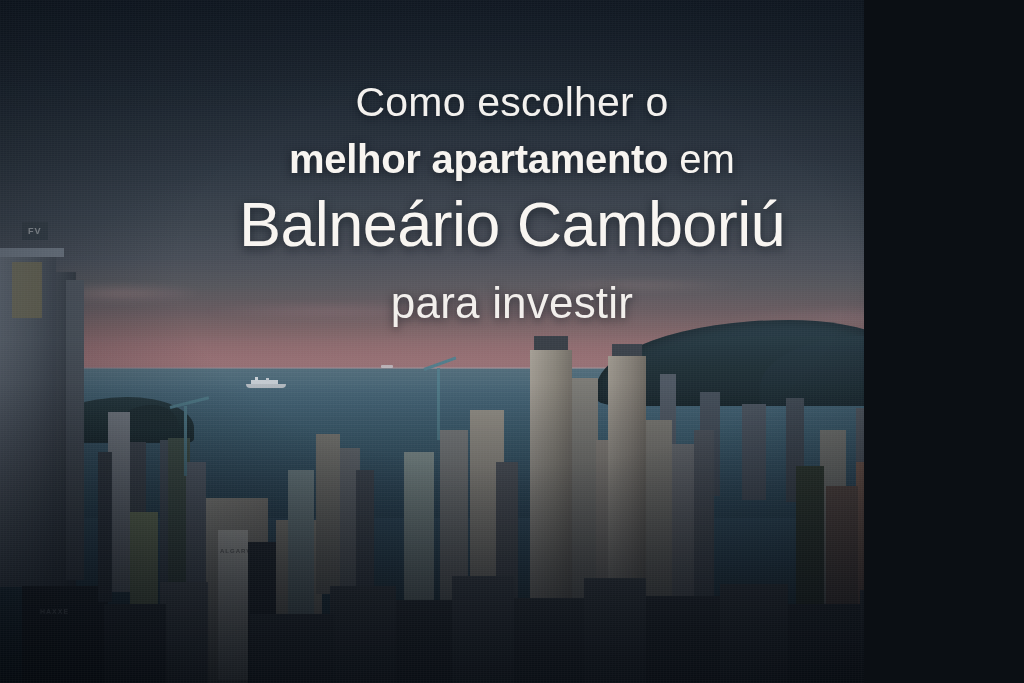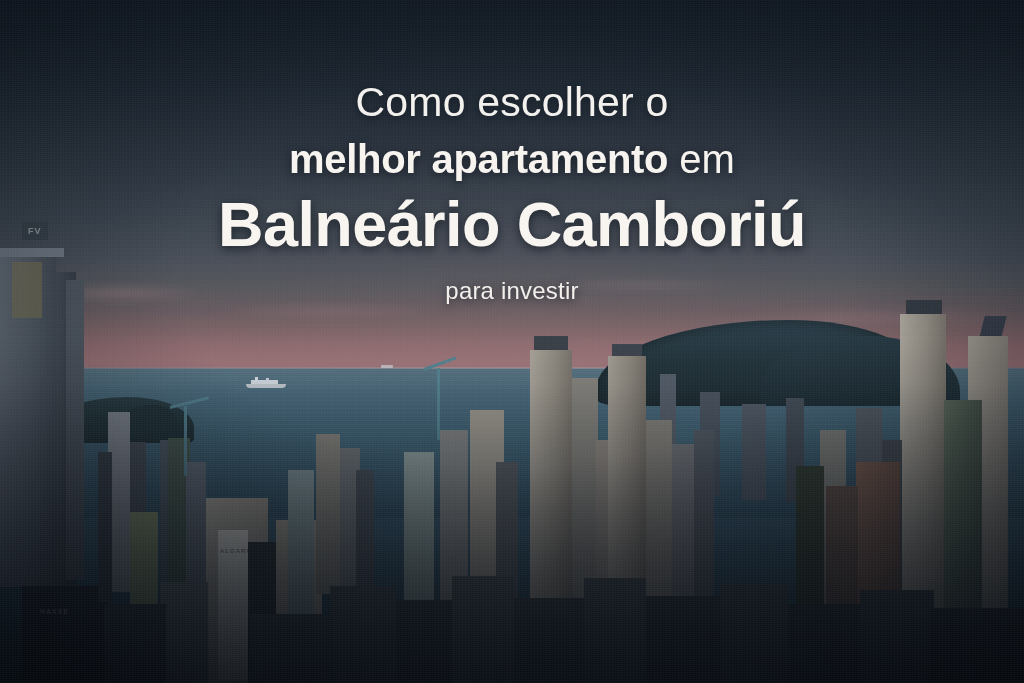--- a/index.html
+++ b/index.html
@@ -1,21 +1,21 @@
 <!DOCTYPE html>
 <html lang="pt-BR"><head>
 <meta charset="utf-8">
 <title>Balneário Camboriú</title>
 <style>
   html,body{margin:0;padding:0;background:#0b0f14;}
   body{font-family:"Liberation Sans","DejaVu Sans",sans-serif;}
 
   #hero{
     position:relative;
-    width:1024px;height:683px;
+    width:864px;height:683px;
     overflow:hidden;
     background:#1d2733;
   }
 
   
   .sky{
     position:absolute;left:0;top:0;width:1024px;height:683px;
     background:
       linear-gradient(180deg,
         #222f3e 0%,
@@ -162,26 +162,26 @@
     line-height:1.12;
     text-shadow:0 2px 7px rgba(8,14,22,.55);
   }
   .l2{
     font-size:40px;line-height:1.18;color:#f7f4f0;margin-top:10px;
     text-shadow:0 2px 8px rgba(8,14,22,.6);
   }
   .l2 b{font-weight:700;letter-spacing:-.3px;}
   .l2 span{font-weight:300;}
   .l3{
-    font-size:63px;font-weight:700;color:#f8f5f1;letter-spacing:-.6px;
+    font-size:63px;font-weight:400;color:#f8f5f1;letter-spacing:-.6px;
     line-height:1.14;margin-top:6px;
     text-shadow:0 3px 10px rgba(8,14,22,.62);
   }
   .l4{
-    font-size:24px;font-weight:300;color:#f2efec;letter-spacing:.2px;
+    font-size:44px;font-weight:300;color:#f2efec;letter-spacing:.2px;
     line-height:1.2;margin-top:16px;
     text-shadow:0 2px 8px rgba(8,14,22,.6);
   }
 </style>
 </head>
 <body>
 
 <div id="hero">
 
   <div class="sky"></div>

